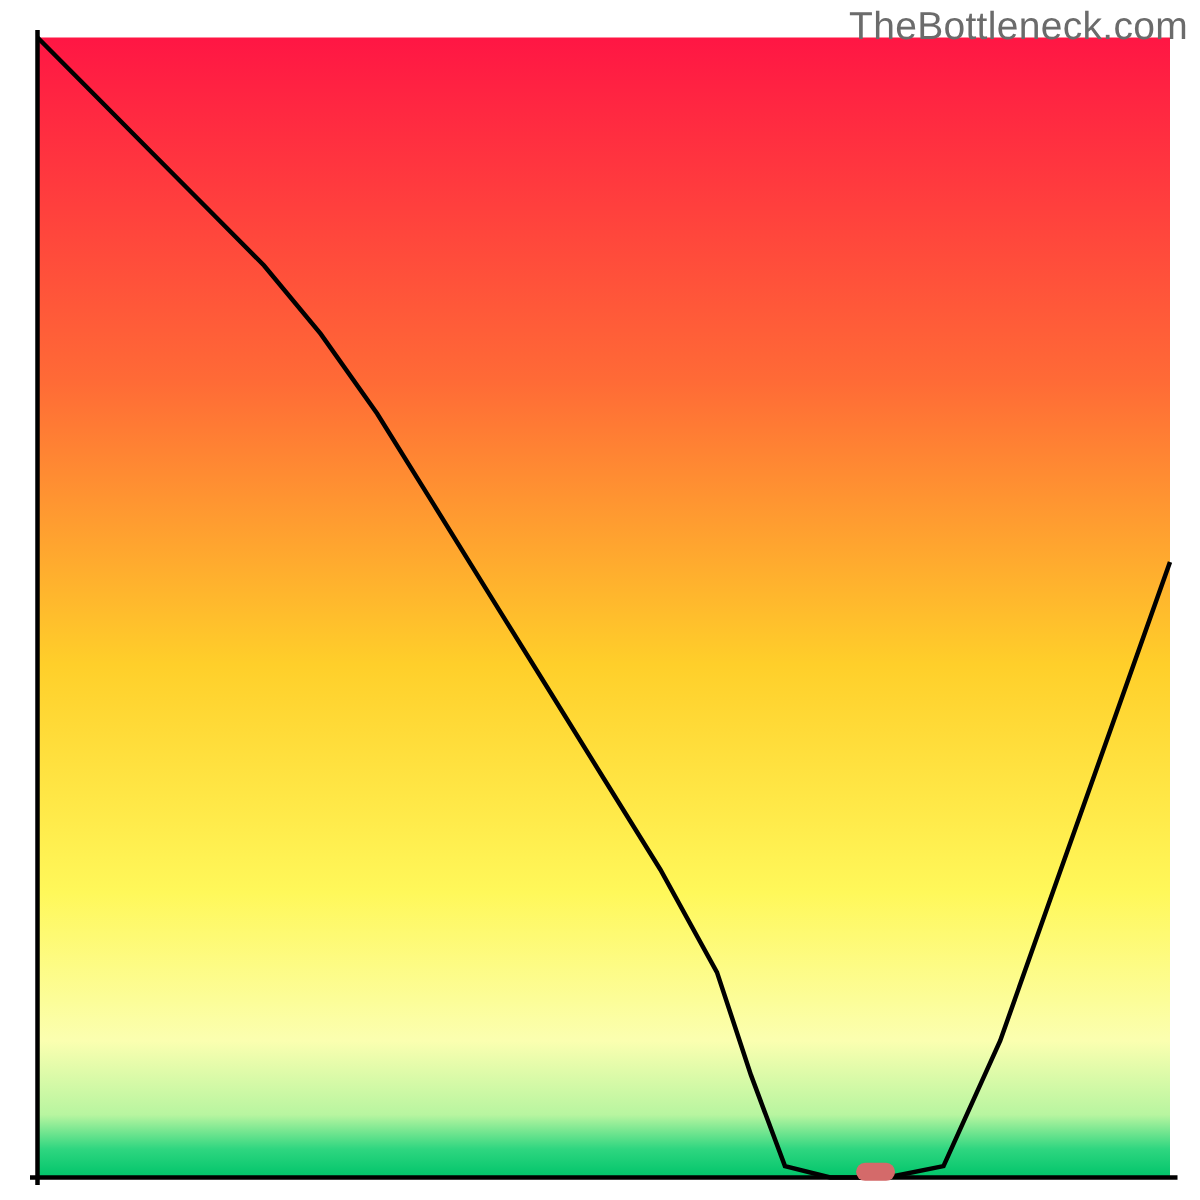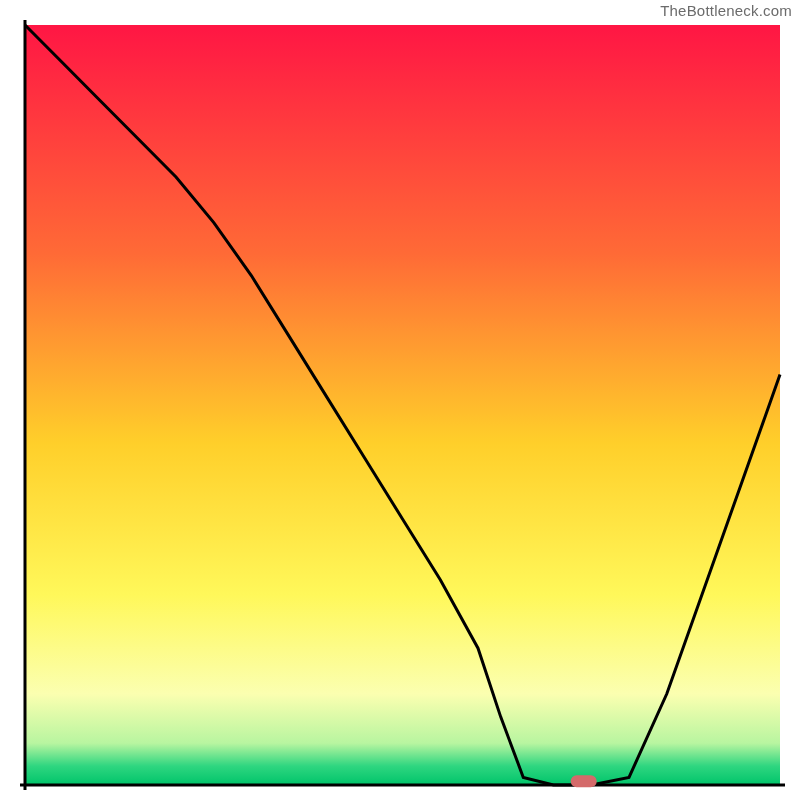--- a/index.html
+++ b/index.html
@@ -13,21 +13,21 @@
   .chart-container {
     position: relative;
     width: 800px;
     height: 800px;
   }
   .watermark {
     position: absolute;
     top: 2px;
     right: 8px;
     color: #6b6b6b;
-    font-size: 15px;
+    font-size: 26px;
     font-weight: 500;
     letter-spacing: 0.2px;
     z-index: 3;
     margin-left: 24px;
   }
   svg.plot {
     position: absolute;
     top: 0;
     left: 0;
   }

